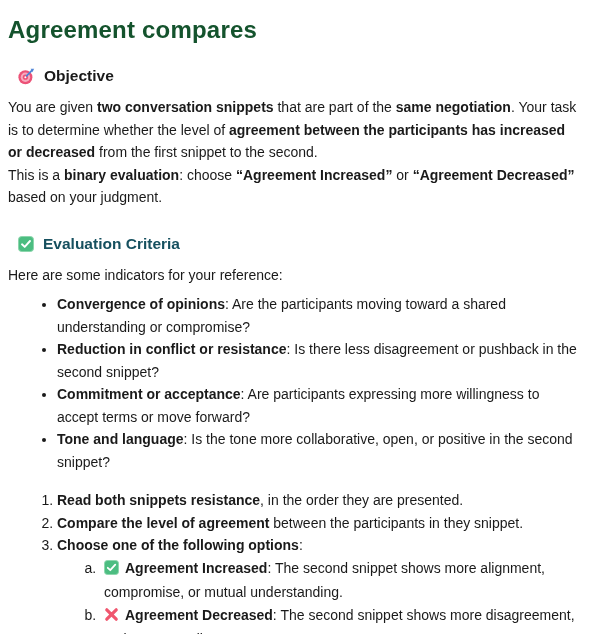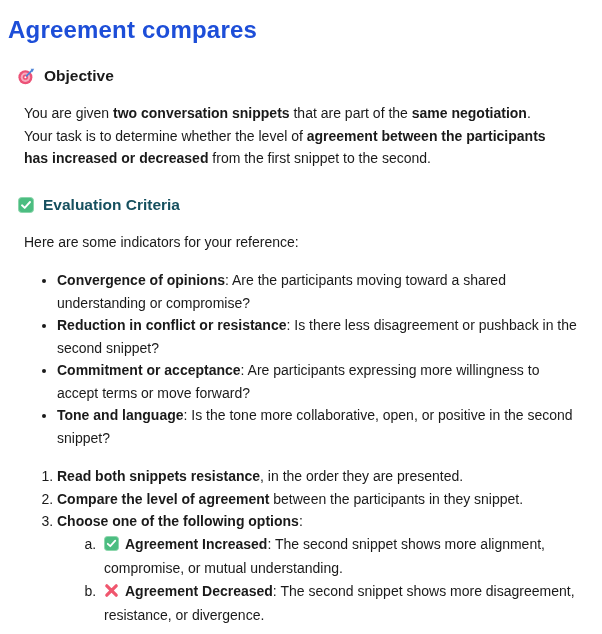--- a/index.html
+++ b/index.html
@@ -6,36 +6,36 @@
   body{
     width:602px;height:634px;overflow:hidden;
     font-family:"Liberation Sans",sans-serif;
     color:#1a1a1a;
     -webkit-font-smoothing:antialiased;
   }
   .doc{padding:16px 24px 0 8px;}
 
   .page-title{
     font-size:24px;line-height:28px;font-weight:600;
-    color:#1d4ed8;margin:0;letter-spacing:.2px;
+    color:#14532d;margin:0;letter-spacing:.2px;
   }
 
   .sec-heading{
     display:flex;align-items:center;gap:9px;
     font-size:15.5px;line-height:20px;font-weight:700;margin:10px;
   }
   .sec-heading .hicon{flex:0 0 auto;display:inline-flex;}
   .heading-black{color:#1a1a1a;}
   .heading-teal{color:#16505f;}
 
   .h-objective{margin-top:22px;}
   .h-criteria{margin-top:25px;text-align:center;}
   .h-instructions{margin-top:23px;}
 
-  p.body{font-size:14px;line-height:22.5px;margin:16px;}
+  p.body{font-size:14px;line-height:22.5px;margin:0;}
   .para-first{margin-top:13px;}
   .intro{margin-top:15px;}
   b{font-weight:700;}
 
   ul.indicators{
     margin:7px 0 16px 0;padding:0 0 0 49px;
     list-style:disc outside;
   }
   ul.indicators li{font-size:14px;line-height:22.5px;}
 
@@ -68,20 +68,21 @@
           <circle cx="7.4" cy="9.2" r="4.7" fill="#f6abbe"></circle>
           <circle cx="7.4" cy="9.2" r="2.6" fill="#ec5277"></circle>
           <circle cx="7.4" cy="9.2" r="1" fill="#ffffff"></circle>
           <line x1="8.6" y1="7.9" x2="14.2" y2="2.2" stroke="#4d83d6" stroke-width="1.7" stroke-linecap="round"></line>
           <path d="M12.6 0.8 L16.2 0.8 L14.4 4.2 Z" fill="#4d83d6" opacity="0.9"></path>
         </svg>
       </span>
       <span>Objective</span>
     </h2>
     <p class="body para-first"><span>You are given </span><b>two conversation snippets</b><span> that are part of the </span><b>same negotiation</b><span>. Your task is to determine whether the level of </span><b>agreement between the participants has increased or decreased</b><span> from the first snippet to the second.</span></p>
+    <p class="body"><span>This is a </span><b>binary evaluation</b><span>: choose </span><b>“Agreement Increased”</b><span> or </span><b>“Agreement Decreased”</b><span> based on your judgment.</span></p>
   </section>
 
   <section>
     <h2 class="sec-heading heading-teal h-criteria">
       <span class="hicon">
         <svg width="16" height="16" viewBox="0 0 16 16">
           <rect x="0.5" y="0.5" width="15" height="15" rx="3.2" fill="#4cbd81" stroke="#8cd6ac"></rect>
           <path d="M4 8.3 L6.7 10.9 L12 5" stroke="#ffffff" stroke-width="1.9" fill="none" stroke-linecap="round" stroke-linejoin="round"></path>
         </svg>
       </span>

